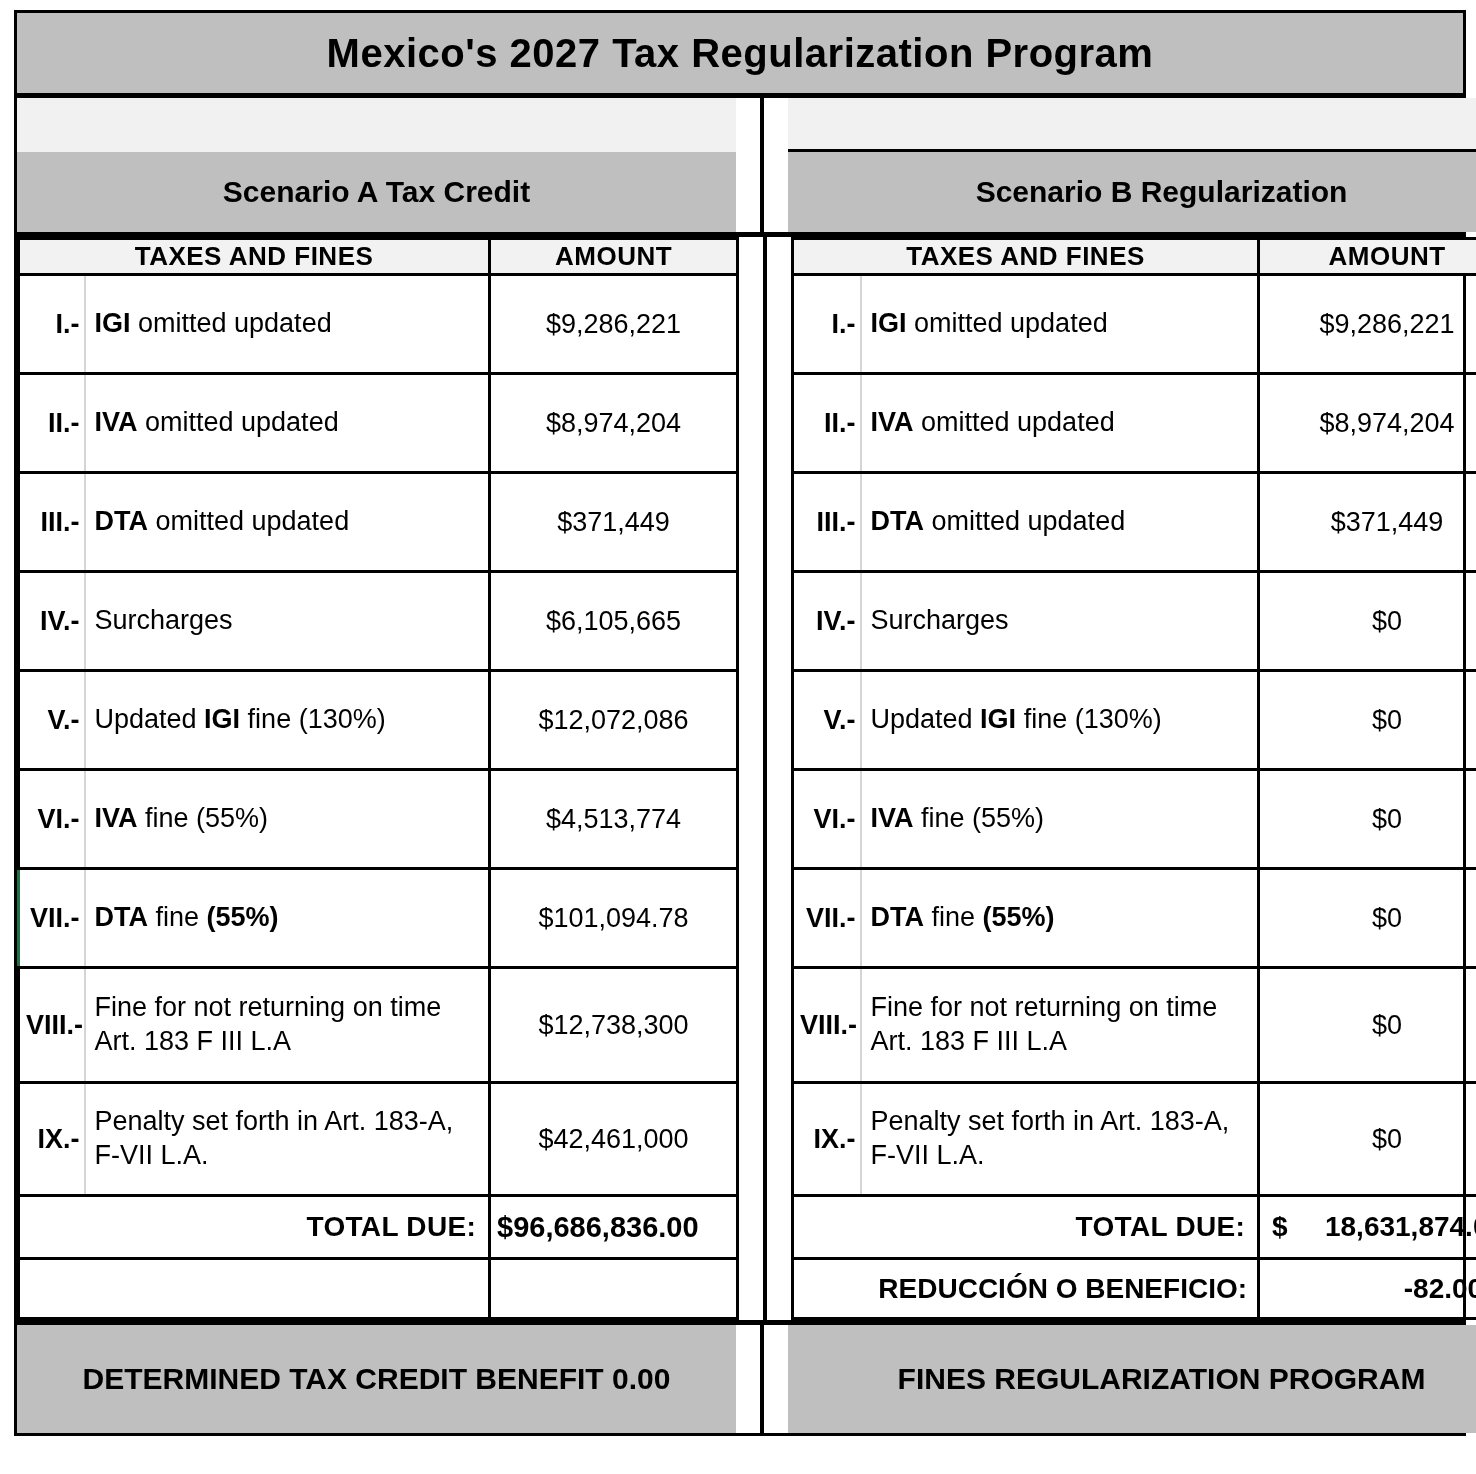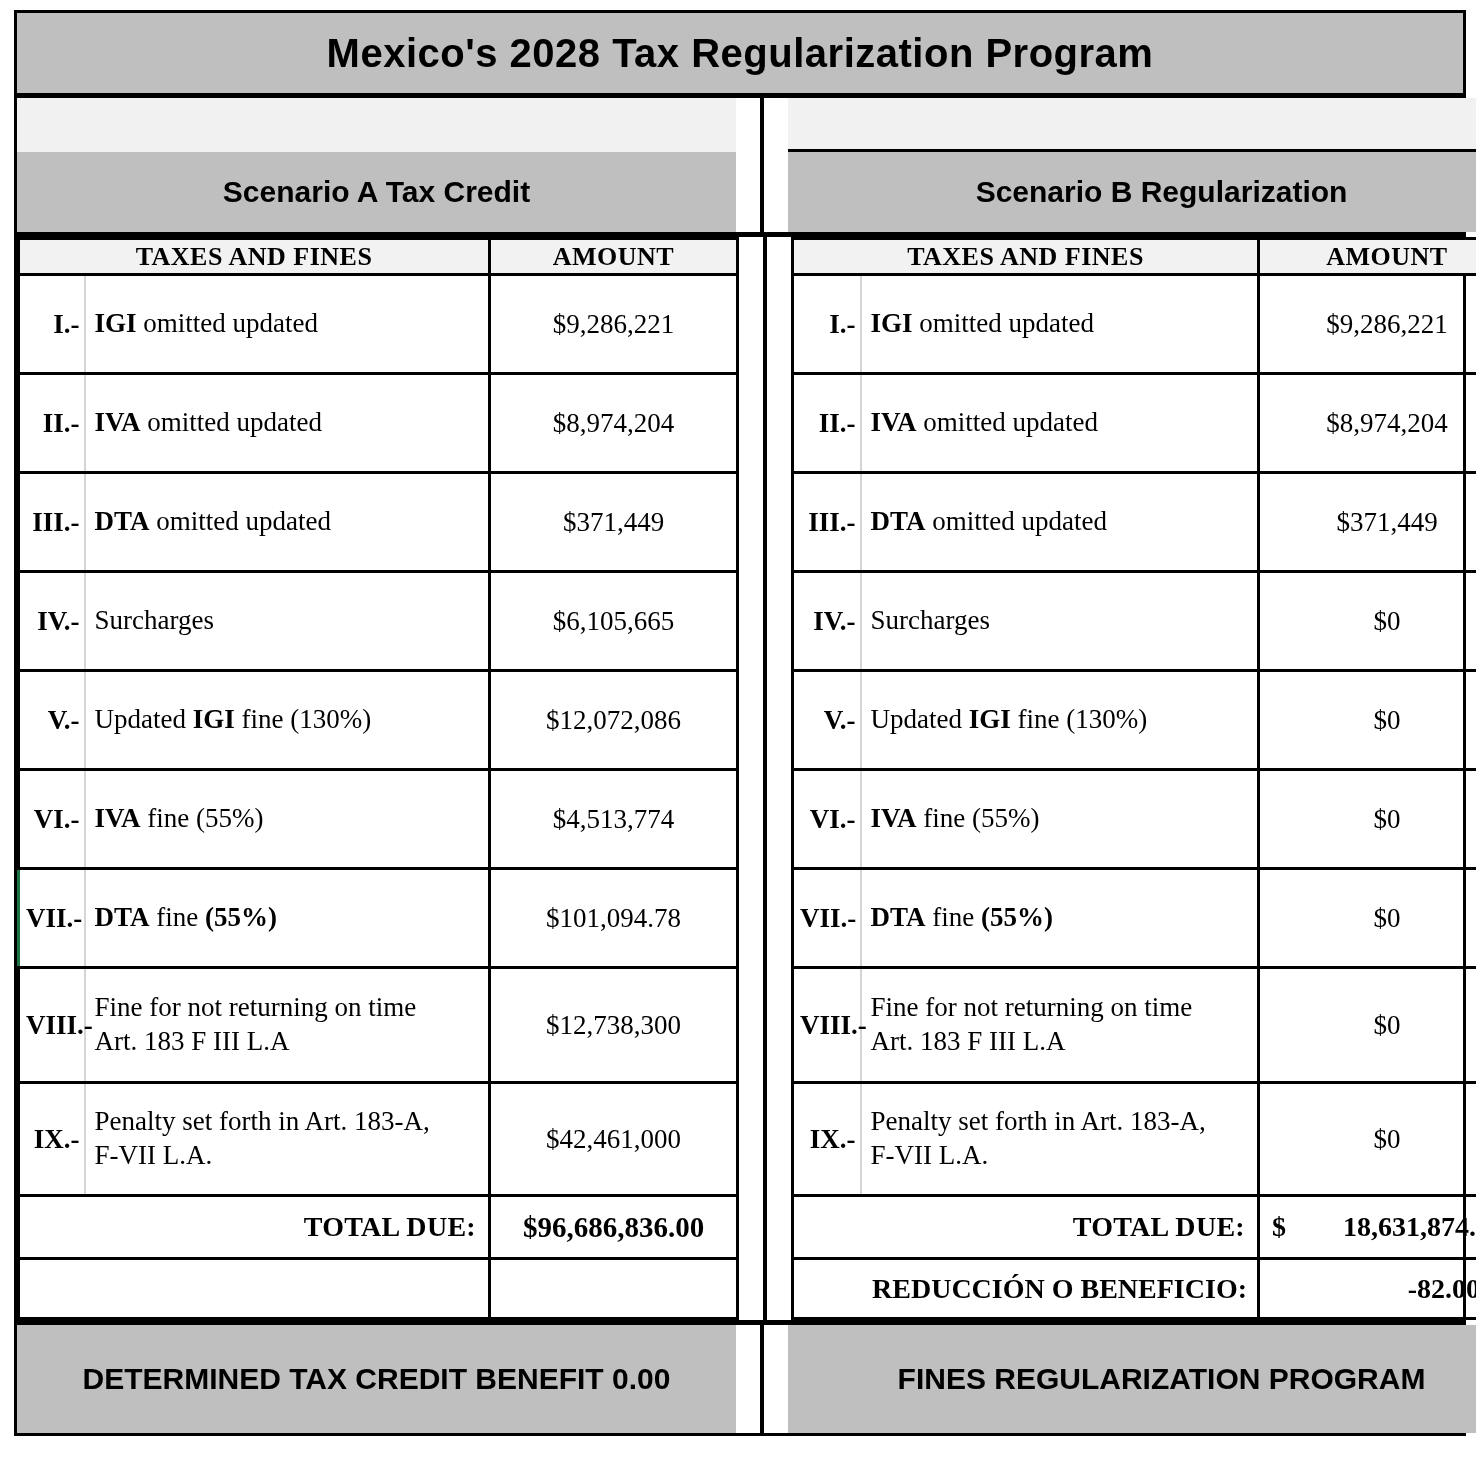--- a/index.html
+++ b/index.html
@@ -41,21 +41,20 @@
     background: #bfbfbf;
     display: flex; align-items: center; justify-content: center;
     font-weight: bold; font-size: 30px;
   }
 
   
   table {
     border-collapse: collapse;
     table-layout: fixed;
     font-size: 27px;
-    font-family: Liberation Serif, serif;
   }
   .t-left  { width: 719px; }
   .t-right { width: 723px; }
   .t-left  col.c-num  { width: 66px; }
   .t-left  col.c-desc { width: 405px; }
   .t-left  col.c-amt  { width: 248px; }
   .t-right col.c-num  { width: 68px; }
   .t-right col.c-desc { width: 398px; }
   .t-right col.c-amt  { width: 257px; }
 
@@ -84,21 +83,21 @@
   }
   td.amt  { text-align: center; }
 
   td.sel-l { border-left: 3px solid #1e7145; }
   td.sel-r { border-right: 3px solid #1e7145; }
 
   tfoot tr.total-row { height: 63px; }
   tfoot tr.extra-row { height: 60px; }
   tfoot td { font-weight: bold; font-size: 28px; }
   td.total-label { text-align: right; padding-right: 12px; letter-spacing: 0.3px; }
-  td.total-amt-center { text-align: center; font-size: 29px; }
+  td.total-amt-center { text-align: left; font-size: 29px; }
   .acct { display: flex; justify-content: space-between; align-items: center; }
   .acct .cur { padding-left: 6px; }
   .acct .val { padding-right: 4px; }
   td.extra-label { text-align: right; padding-right: 10px; }
   td.extra-val { text-align: right; }
 
   
   .footer-row { border-top: 5px solid #000; }
   .footer-row .half-l, .footer-row .half-r {
     height: 108px;
@@ -109,21 +108,21 @@
     line-height: 1.35;
     text-align: center;
   }
 </style>
 </head>
 <body>
 
 <div class="sheet">
 
   <div class="title-bar">
-    <span>Mexico's 2028 Tax Regularization Program</span>
+    <span>Mexico's 2027 Tax Regularization Program</span>
   </div>
 
   <div class="split spacer-row">
     <div class="half-l"></div>
     <div class="vdiv"></div>
     <div class="half-r"></div>
   </div>
 
   <div class="split scenario-row">
     <div class="half-l">

